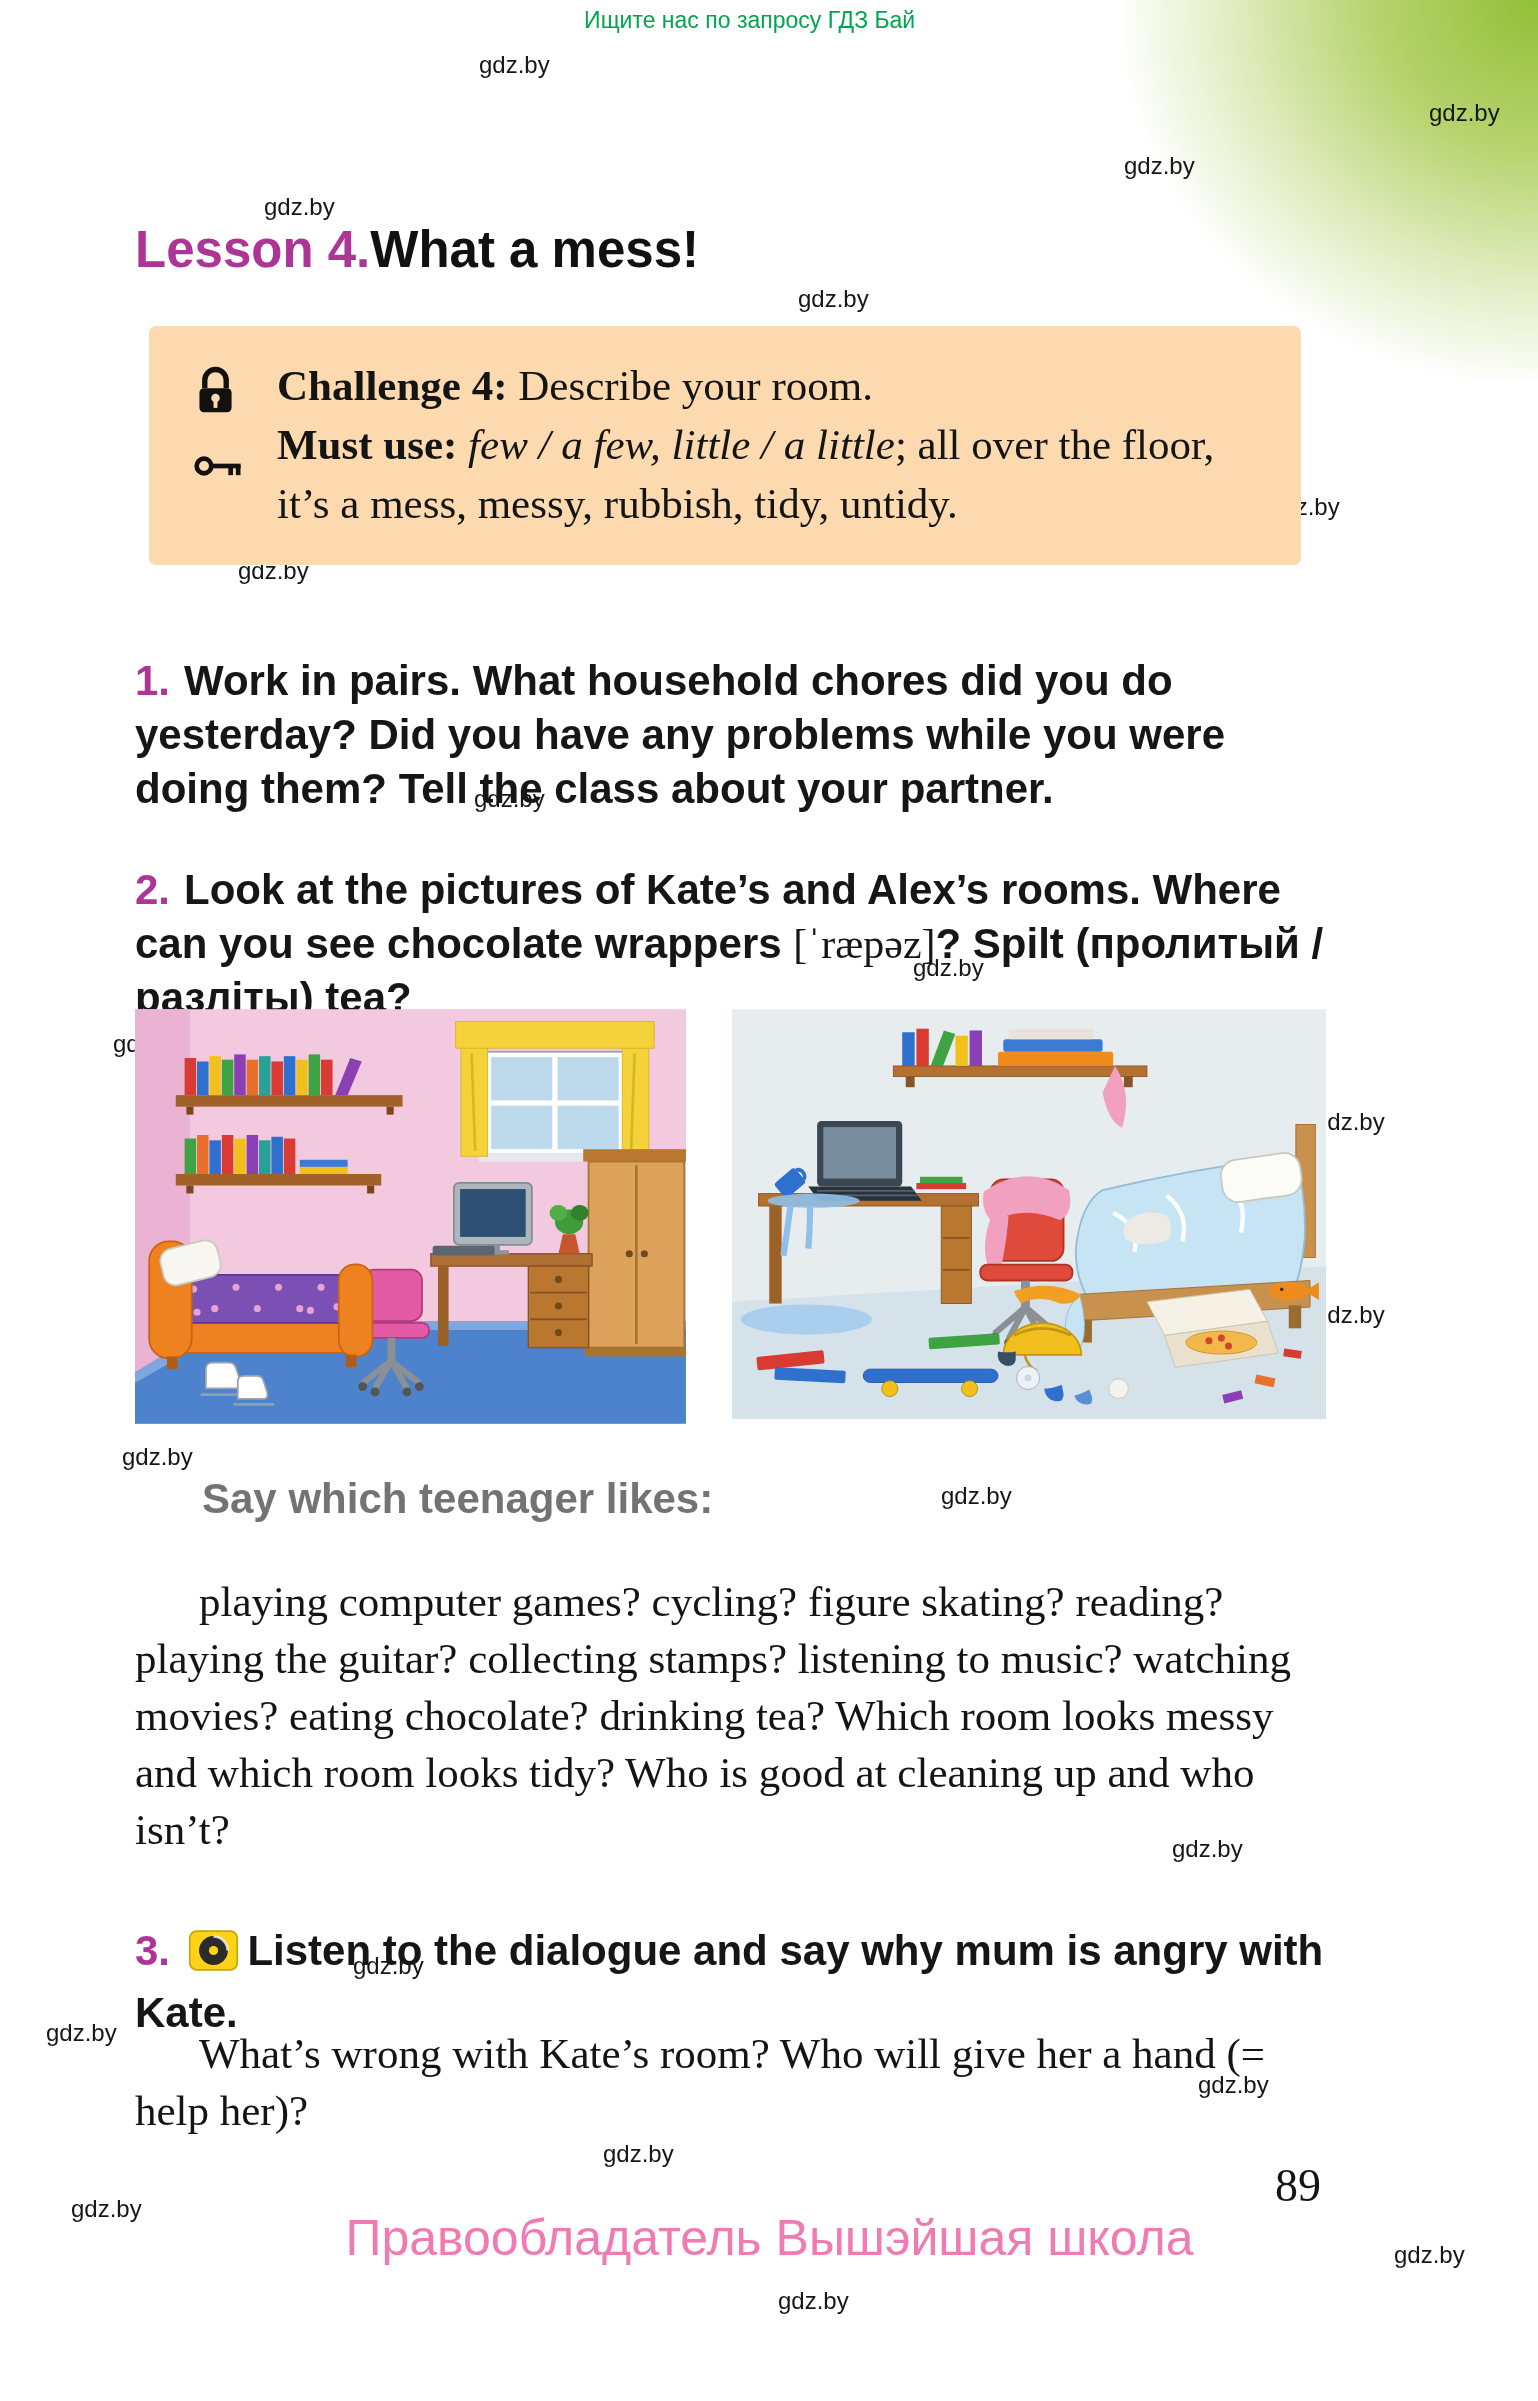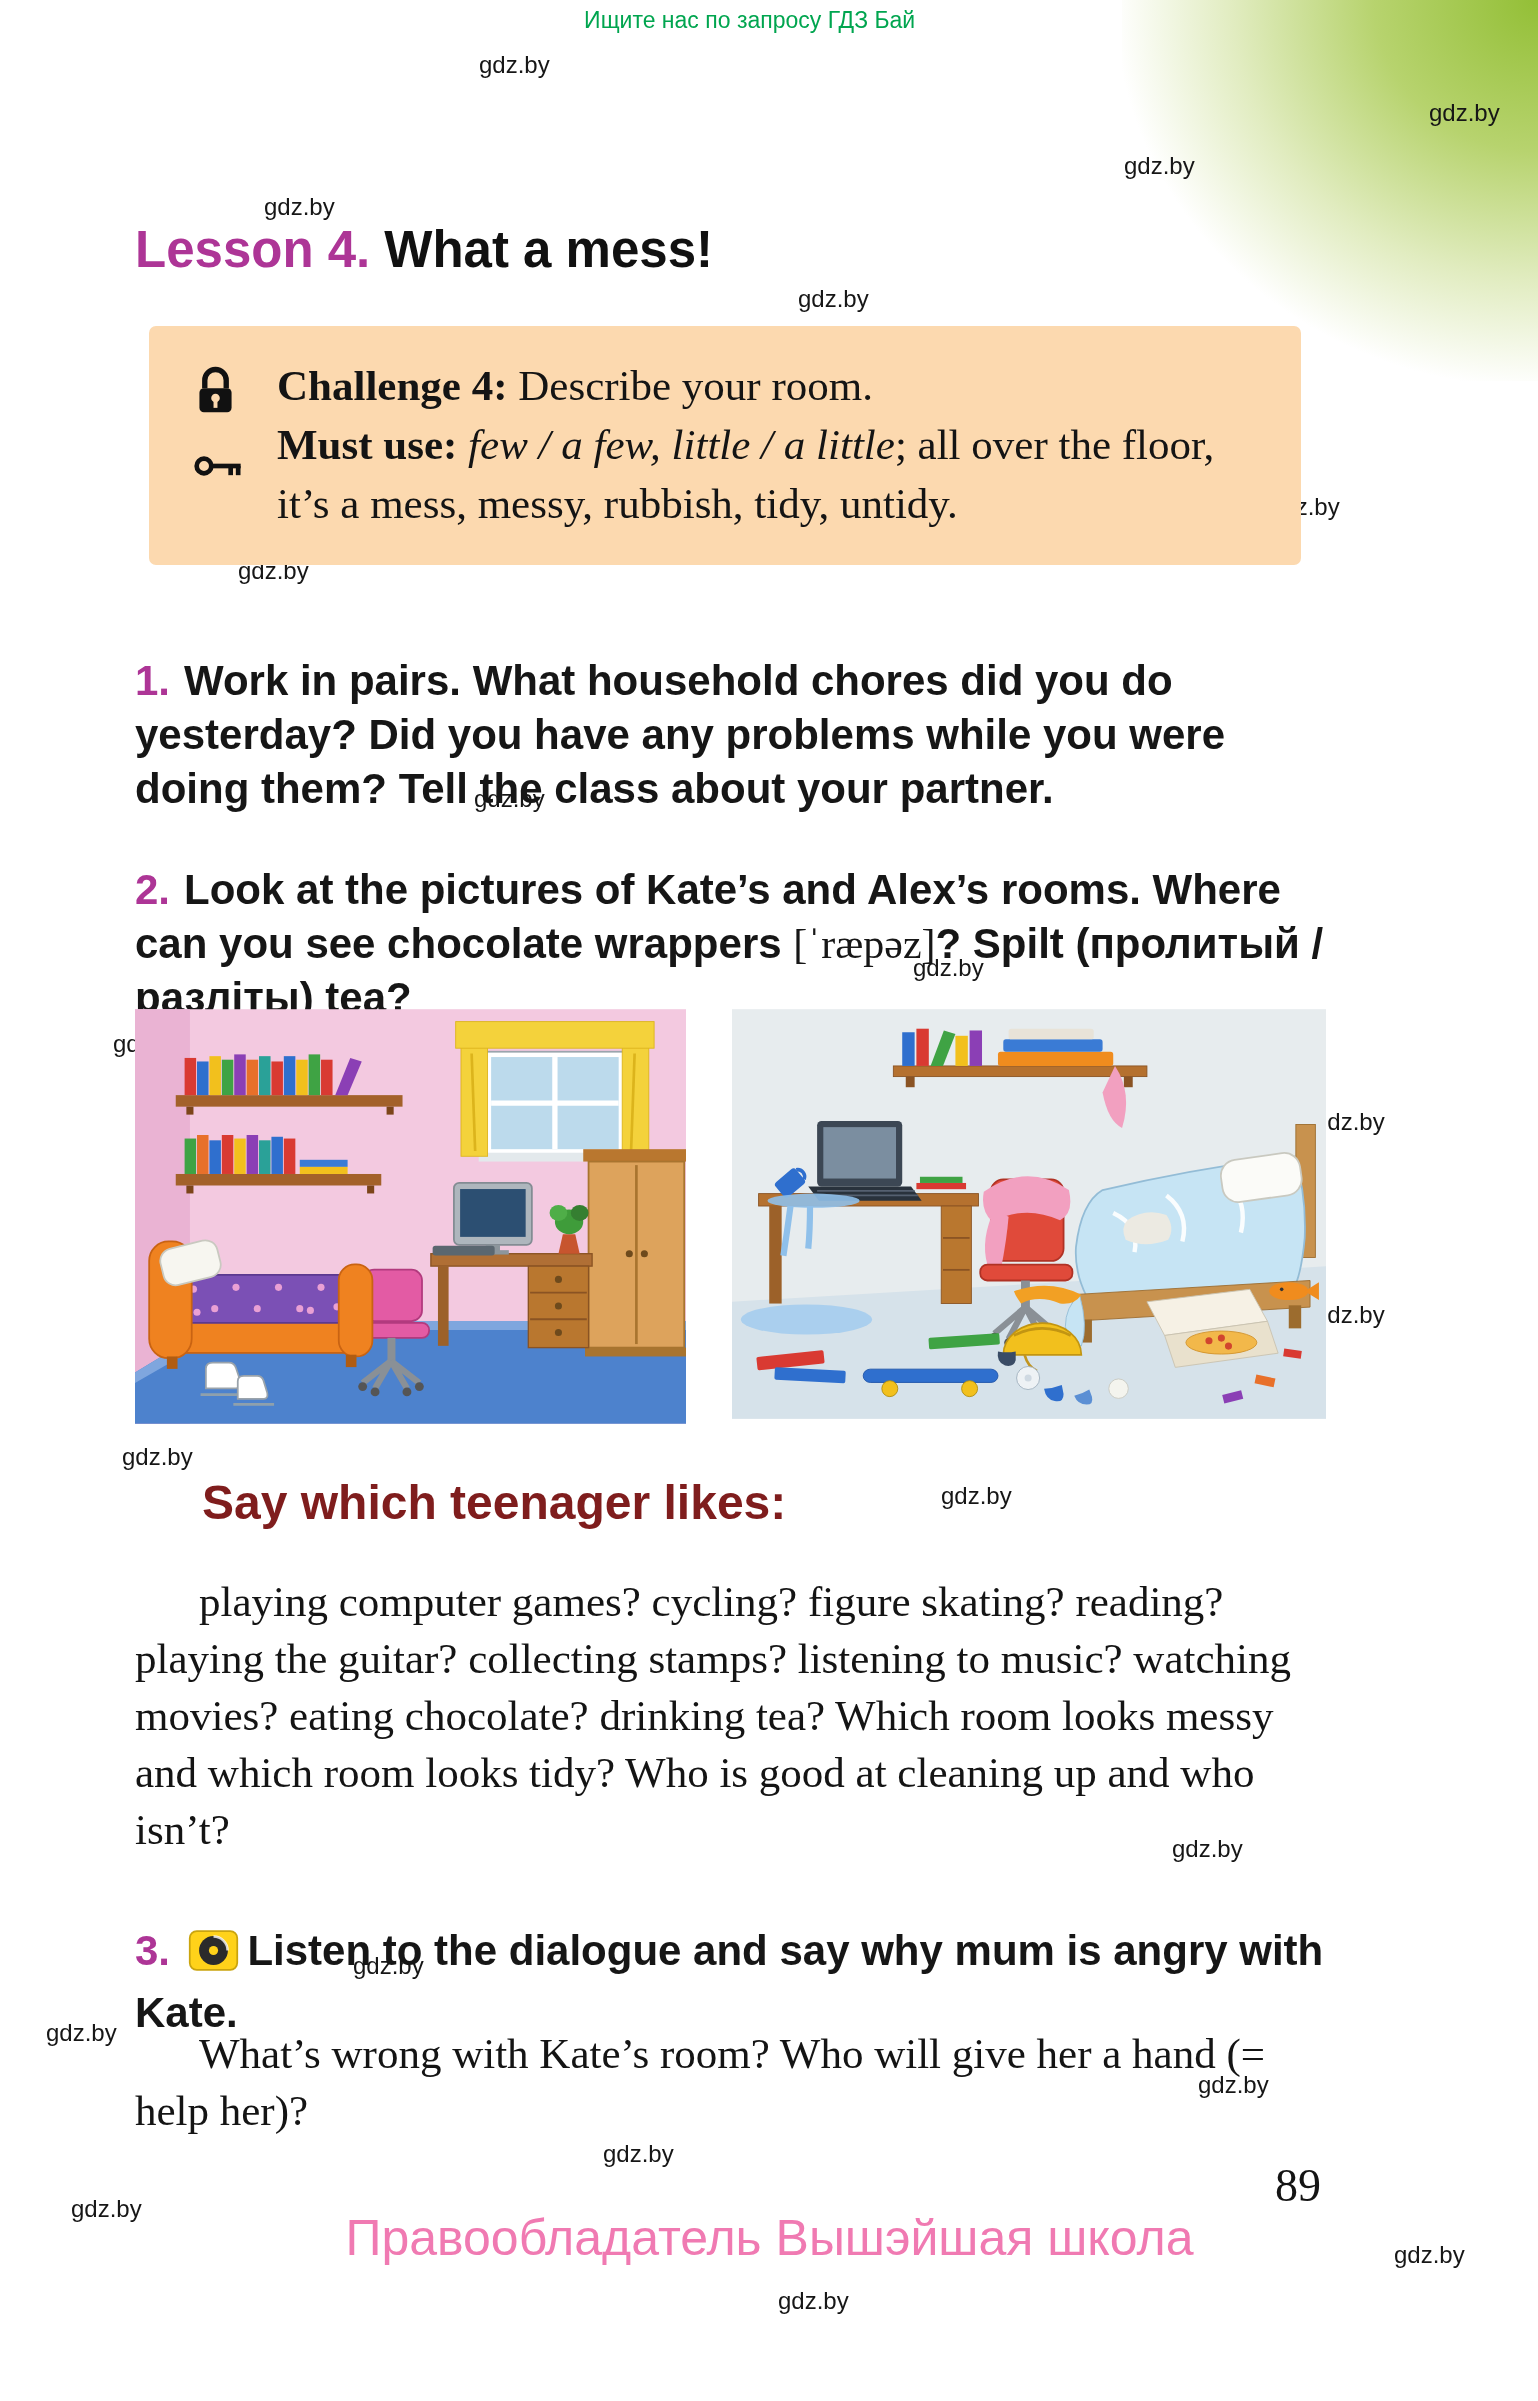--- a/index.html
+++ b/index.html
@@ -4,37 +4,37 @@
 <style>
   html,body{margin:0;padding:0;background:#888;}
   .page{position:relative;width:1539px;height:2401px;background:#ffffff;overflow:hidden;
         font-family:"Liberation Sans",sans-serif;color:#141414;}
   .wm{position:absolute;font-size:24px;color:#161616;white-space:nowrap;}
   .top-banner{position:absolute;top:7px;left:50%;transform:translateX(-56%);
         font-size:23px;color:#00a54f;white-space:nowrap;}
   .corner-blob{position:absolute;top:0;right:0;width:417px;height:381px;
         background:radial-gradient(ellipse at 100% 0%, #93bf36 0%, #b7d36e 28%, #e1ecc0 52%, rgba(255,255,255,0) 72%);}
   .heading{position:absolute;left:135px;top:220px;font-size:51px;font-weight:bold;color:#111;}
-  .heading .lesson{color:#ad3596;margin-right:14px;}
+  .heading .lesson{color:#ad3596;}
   .challenge-box{position:absolute;left:149px;top:326px;width:1152px;box-sizing:border-box;
         background:#fcd9af;border-radius:7px;padding:30px 37px 32px 41px;
         font-family:"Liberation Serif",serif;font-size:43px;line-height:59px;color:#141414;}
   .ch-line{margin:0;position:relative;padding-left:87px;}
   .ch-line .ch-icon{position:absolute;left:3.5px;top:8.9px;}
   .ch-line b{font-weight:bold;}
   .ch-line i{font-style:italic;}
   .ex{position:absolute;left:135px;font-weight:bold;font-size:42px;line-height:54px;color:#161616;}
   .ex .num{color:#ad3596;margin-right:14px;}
   .ex1{top:612px;width:1197px;}
   .ex2{top:821px;width:1206px;}
   .ex3{top:1881px;width:1207px;line-height:55px;}
   .ipa{font-family:Liberation Serif, serif;font-weight:normal;text-align:right;}
   .cd{display:inline-block;vertical-align:-7px;margin:0 8.9px 0 3.5px;}
   .pics{position:absolute;left:135px;top:1009px;display:flex;gap:46px;align-items:flex-start;}
-  .say-heading{position:absolute;left:202px;top:1475px;font-size:48px;font-weight:bold;color:#7f1d1d;}
+  .say-heading{position:absolute;left:202px;top:1475px;font-size:42px;font-weight:bold;color:#737373;}
   .serif-para{position:absolute;left:135px;font-family:"Liberation Serif",serif;
         font-size:43px;line-height:57px;color:#141414;text-indent:64px;margin-top:39px;}
   .say-para{top:1534px;width:1207px;}
   .q-para{top:1986px;width:1197px;}
   .page-num{position:absolute;left:1275px;top:2159px;font-family:"Liberation Serif",serif;
         font-size:46px;color:#141414;text-align:center;}
   .footer-pub{position:absolute;left:0;right:0;top:2209px;text-align:center;
         color:#f07ab2;font-size:50px;}
   .footer-links{position:absolute;left:0;right:0;top:2362px;text-align:center;
         color:#1560c2;font-size:25px;}

